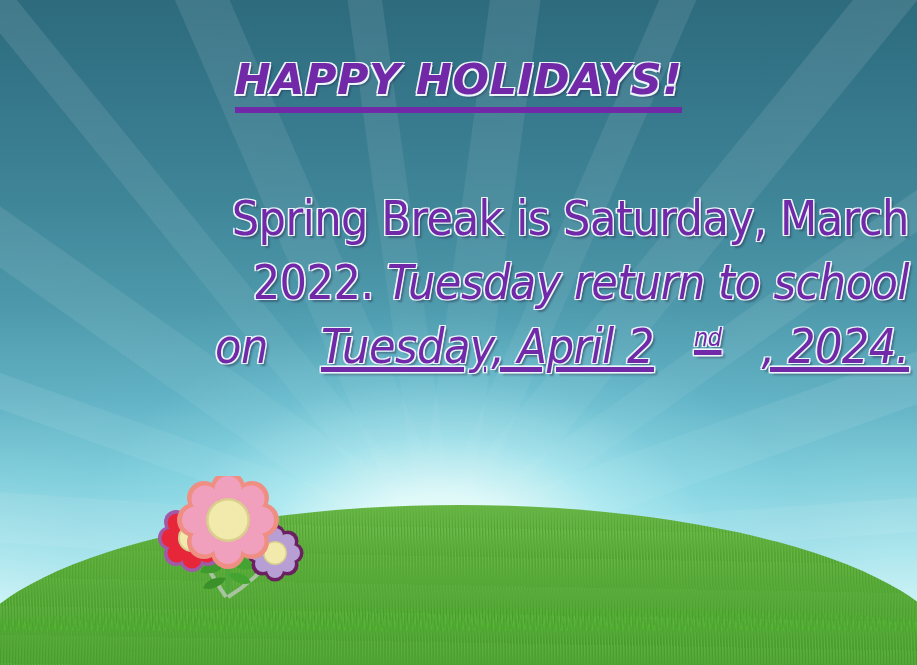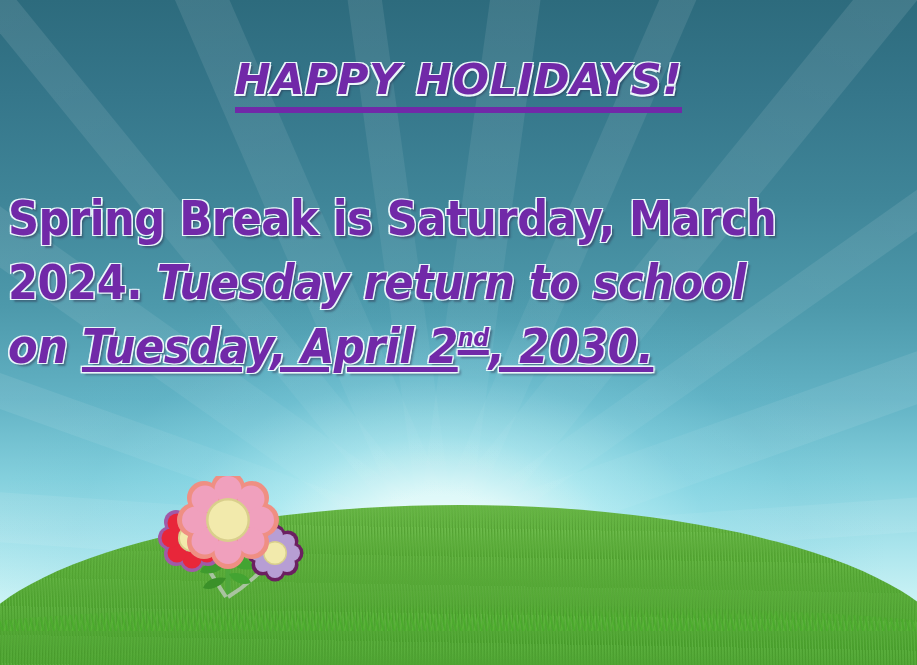--- a/index.html
+++ b/index.html
@@ -166,43 +166,44 @@
       -1.5px  1.5px 0 #eaf6fa,
        1.5px  1.5px 0 #eaf6fa,
        3px 3px 2px rgba(40,40,70,0.45);
   }
 
   .body-text {
     position: absolute;
     left: 8px;
     top: 186px;
     width: 901px;
-    text-align: left;
+    text-align: right;
     font-family: "DejaVu Sans Condensed", "DejaVu Sans", sans-serif;
-    font-weight: bold;
+    font-weight: normal;
     font-size: 48px;
     line-height: 64px;
     color: #7129a8;
     letter-spacing: -0.5px;
   }
   .body-text .ln {
     display: block;
     white-space: nowrap;
     text-shadow:
       -1.4px -1.4px 0 #e9f7fb,
        1.4px -1.4px 0 #e9f7fb,
       -1.4px  1.4px 0 #e9f7fb,
        1.4px  1.4px 0 #e9f7fb,
        3px 3px 2px rgba(40,40,70,0.42);
   }
   .body-text .it { font-style: italic; }
   .body-text .ul {
     text-decoration: underline;
     text-decoration-thickness: 5px;
     text-underline-offset: 4px;
+    margin-left: 40px;
   }
   .body-text sup {
     font-size: 0.52em;
     vertical-align: super;
     line-height: 0;
   }
 </style>
 </head>
 <body>
 
@@ -318,18 +319,18 @@
       </g>
     </svg>
   </div>
 
   <div class="text-layer">
     <div class="headline">
       <span class="inner">HAPPY HOLIDAYS!</span>
     </div>
     <div class="body-text">
         <span class="ln"><span>Spring Break is Saturday, March</span></span>
-        <span class="ln"><span>2024. </span><span class="it">Tuesday return to school</span></span>
-        <span class="ln"><span class="it">on </span><span class="it ul">Tuesday, April 2</span><sup class="it ul">nd</sup><span class="it ul">, 2030.</span></span>
+        <span class="ln"><span>2022. </span><span class="it">Tuesday return to school</span></span>
+        <span class="ln"><span class="it">on </span><span class="it ul">Tuesday, April 2</span><sup class="it ul">nd</sup><span class="it ul">, 2024.</span></span>
       </div>
   </div>
 
 </div>
 
 </body></html>

